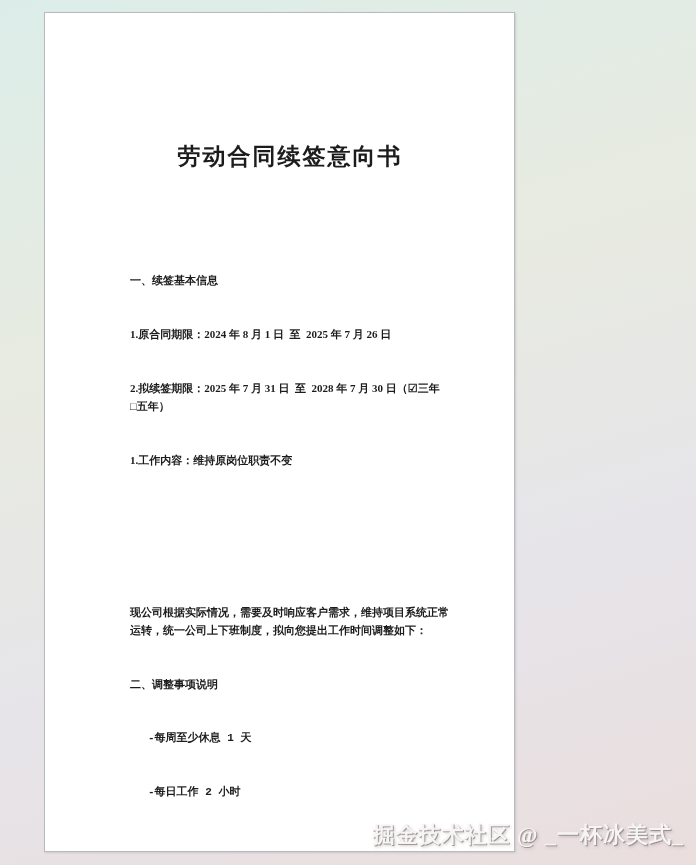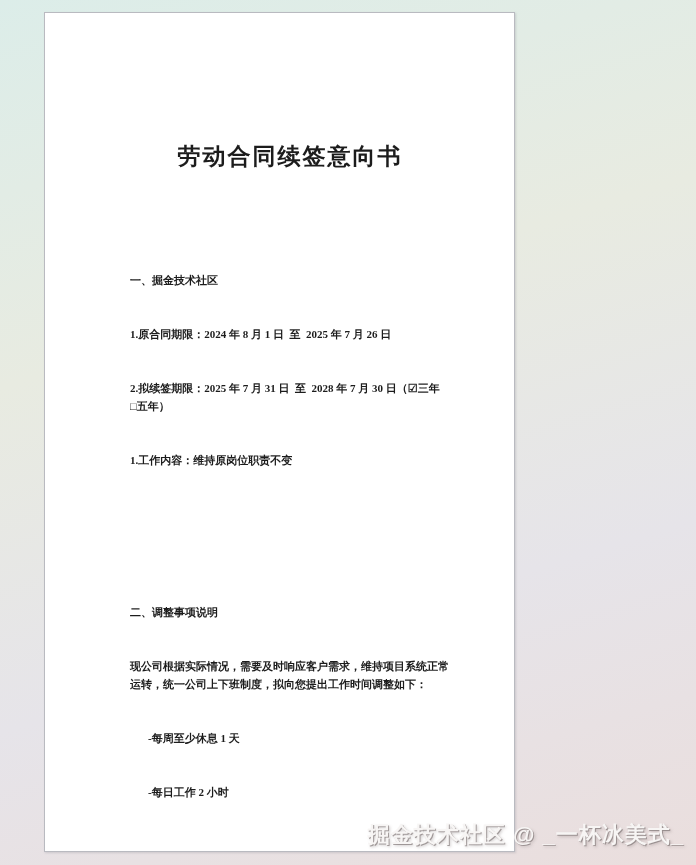--- a/index.html
+++ b/index.html
@@ -37,48 +37,48 @@
     color: var(--ink);
     white-space: pre-wrap;
   }
   .doc-title {
     font-family:"Liberation Sans","DejaVu Sans",sans-serif;
     font-size:23px; line-height:26px; font-weight:800;
     letter-spacing:2px; text-align:center;
   }
   .sec1 { margin-top:12px; }
   .sec2 { margin-top:8px; }
-  .indent { padding-left:18px; }
+  .indent { padding-left:18px;font-family:Liberation Mono, monospace; }
   .watermark {
     position:absolute; right:12px; bottom:15px;
-    font-family:Liberation Sans, sans-serif;
+    font-family:Liberation Serif, serif;
     font-size:22px; font-weight:700; letter-spacing:1px;
     color: var(--watermark);
     text-shadow: 1px 1px 0 rgba(125,115,115,0.65), 2px 2px 3px rgba(125,115,115,0.35);
     white-space:pre;
   }
 </style>
 </head>
 <body>
 
 <div class="page">
   <div class="content">
 
     <div class="doc-title">劳动合同续签意向书</div>
 
     <div class="sec1">
-      <div>一、掘金技术社区</div>
+      <div>一、续签基本信息</div>
       <div>1.原合同期限：2024 年 8 月 1 日  至  2025 年 7 月 26 日</div>
       <div><span>2.拟续签期限：2025 年 7 月 31 日  至  2028 年 7 月 30 日（</span><span>☑</span><span>三年  </span><span>□</span><span>五年）</span></div>
       <div>1.工作内容：维持原岗位职责不变</div>
     </div>
 
     <div class="sec2">
+      <div>现公司根据实际情况，需要及时响应客户需求，维持项目系统正常运转，统一公司上下班制度，拟向您提出工作时间调整如下：</div>
       <div>二、调整事项说明</div>
-      <div>现公司根据实际情况，需要及时响应客户需求，维持项目系统正常运转，统一公司上下班制度，拟向您提出工作时间调整如下：</div>
       <div class="indent">-每周至少休息 1 天</div>
       <div class="indent">-每日工作 2 小时</div>
     </div>
 
     
 
     
 
     
 

